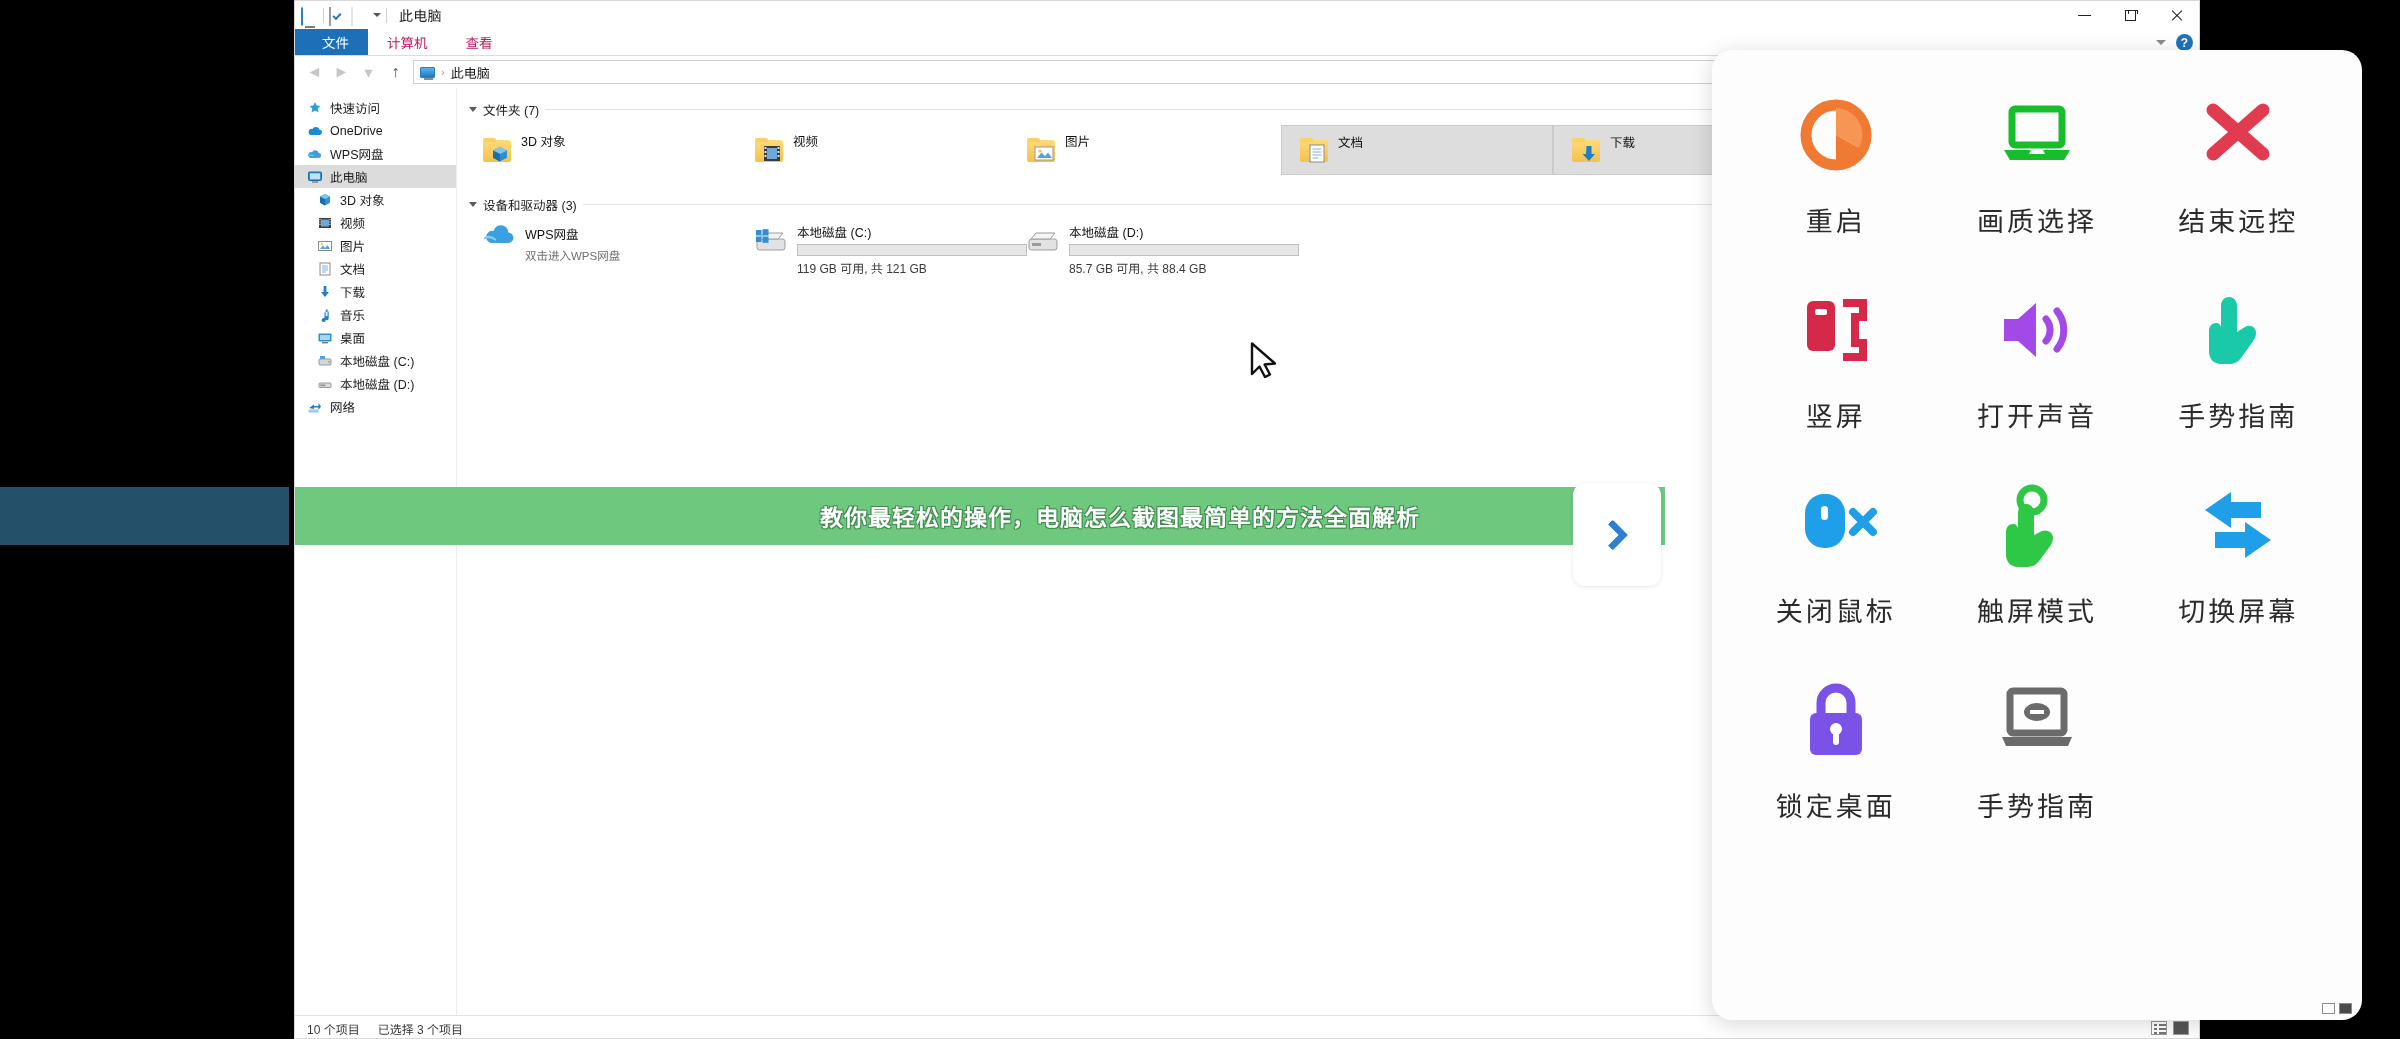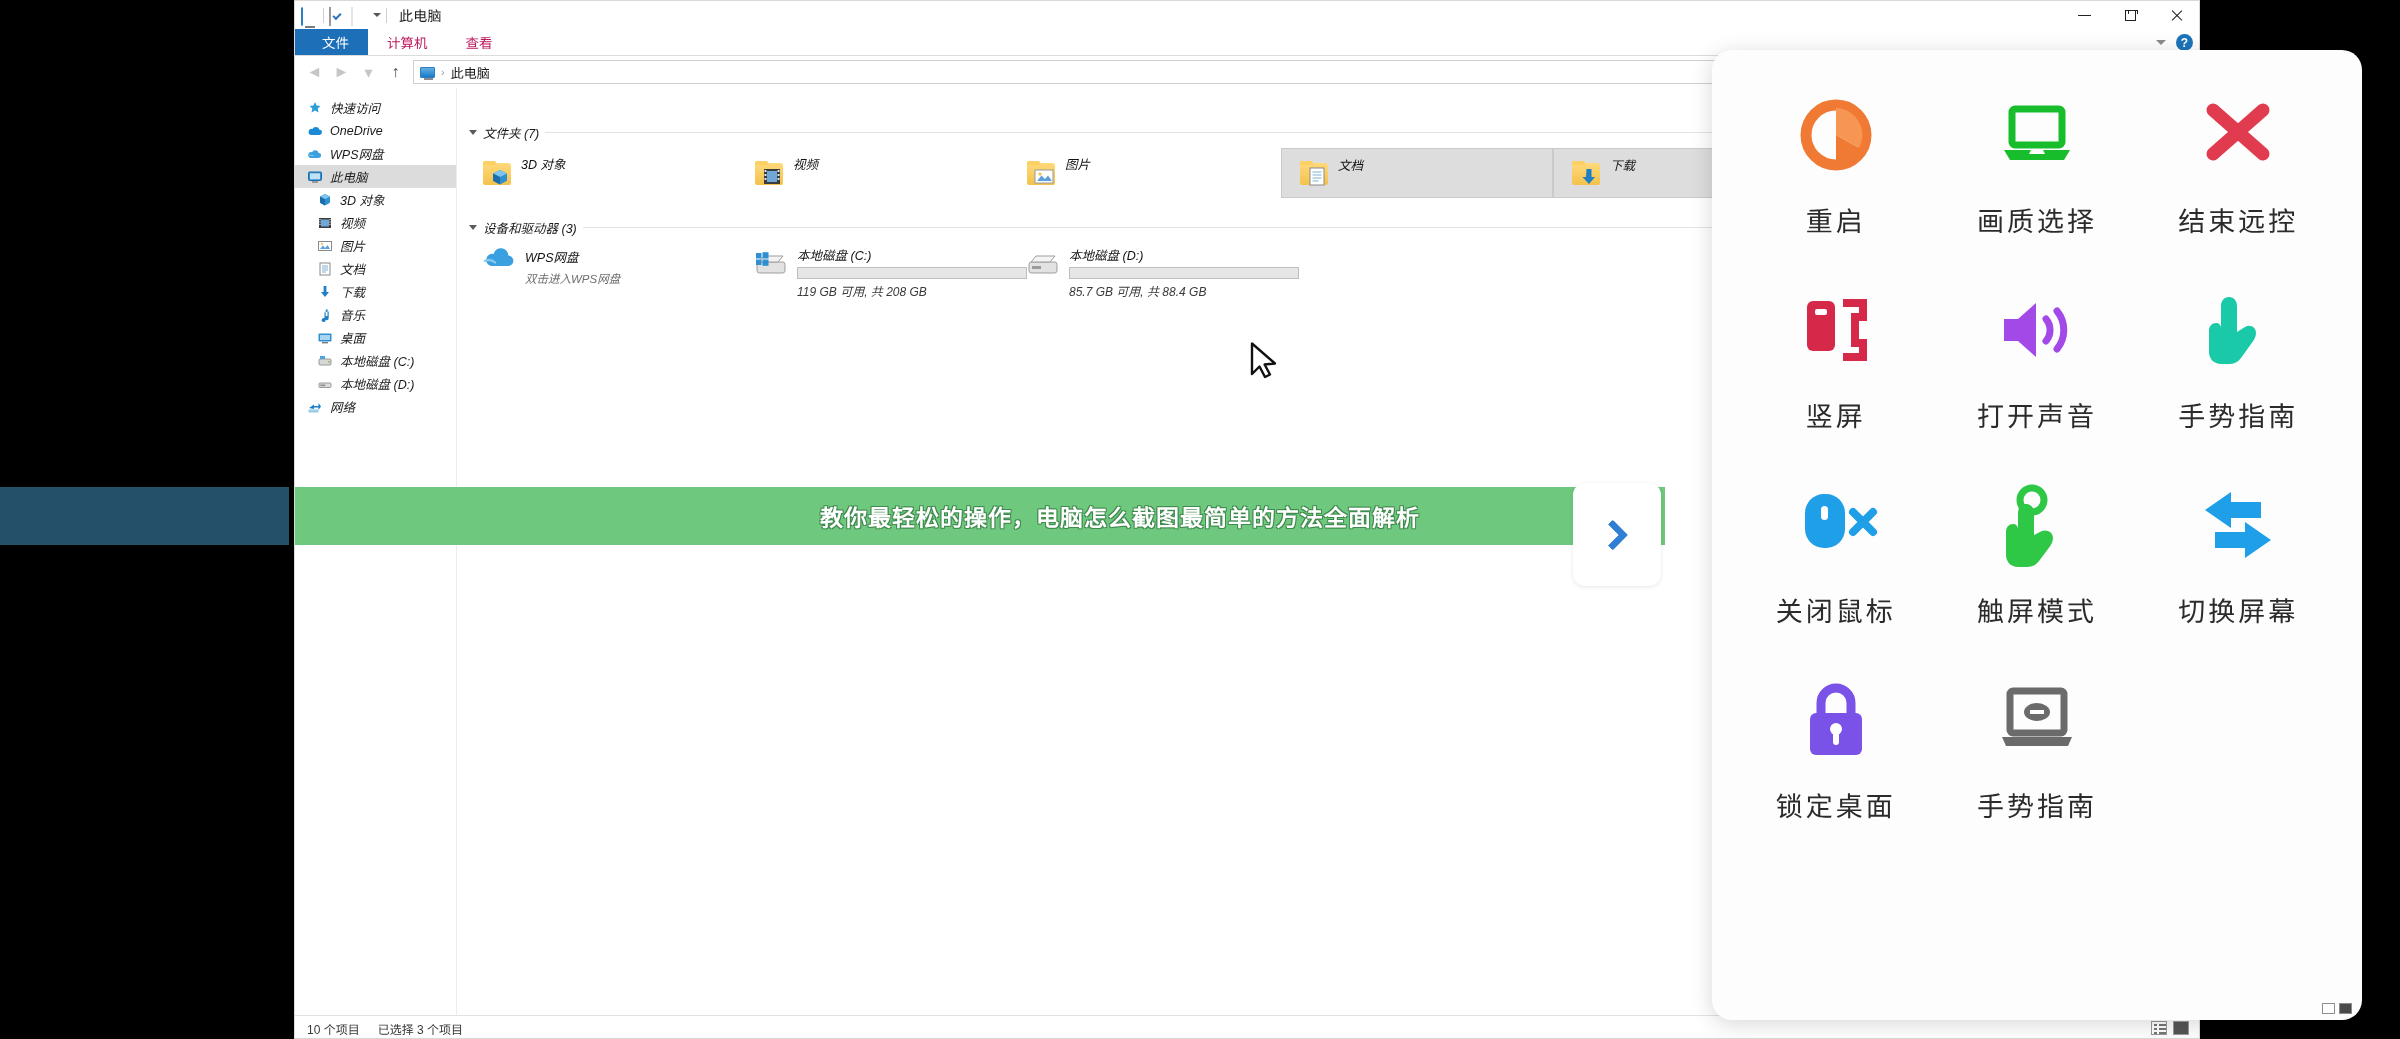--- a/index.html
+++ b/index.html
@@ -124,40 +124,40 @@
     background: linear-gradient(#63b0e4, #1a7ac6); border: 1px solid #2a7fc4;
     position: relative; flex: none;
   }
   .addr-mon::after {
     content:""; position:absolute; left:3px; bottom:-3px; width:9px; height:2px; background:#8a8a8a;
   }
   .addr-sep { color: #999; font-size: 11px; }
   .addr-text { font-size: 13px; color: #1a1a1a; }
 
   
-  .ex-body { display: flex; height: calc(1039px - 28px - 27px - 32px - 25px); font-style: italic; }
+  .ex-body { display: flex; height: calc(1039px - 28px - 27px - 32px - 25px); }
 
   
   .sidebar {
     width: 162px; padding-top: 8px; background: #fff; flex: none;
     border-right: 1px solid #ececec;
   }
   .side-item {
     height: 23px; display: flex; align-items: center; gap: 7px;
     font-size: 12.5px; color: #1a1a1a; padding-left: 12px; white-space: nowrap;
   }
   .side-item.indent { padding-left: 22px; }
   .side-item.sel { background: #dcdcdc; }
   .side-ic { width: 16px; height: 16px; flex: none; position: relative; }
 
   
   .content { flex: 1; position: relative; background: #fff; padding: 12px 0 0 8px; }
   .grp-head {
     display: flex; align-items: center; gap: 6px; margin-bottom: 6px;
-    font-size: 12.5px; color: #1a1a1a; margin-top: 23px;
+    font-size: 12.5px; color: #1a1a1a;
   }
   .grp-arrow {
     width: 0; height: 0; border-left: 4.5px solid transparent;
     border-right: 4.5px solid transparent; border-top: 5px solid #5a5a5a; margin-left: 4px;
   }
   .grp-line { flex: 1; height: 1px; background: #e2e2e2; margin-right: 16px; }
 
   .tiles { display: flex; flex-wrap: wrap; }
   .tile {
     width: 272px; height: 50px; display: flex; align-items: center;
@@ -608,21 +608,21 @@
                     <rect x="1" y="2" width="5.5" height="5.5"></rect>
                     <rect x="7.5" y="1.2" width="6" height="6.3"></rect>
                     <rect x="1" y="8.5" width="5.5" height="5.5"></rect>
                     <rect x="7.5" y="8.5" width="6" height="6.3"></rect>
                   </g>
               </svg>
             </span>
             <span class="drive-info">
               <span class="drive-name">本地磁盘 (C:)</span>
               <span class="bar-outer"><span class="bar-fill" style="width:20%"></span></span>
-              <span class="drive-free">119 GB 可用, 共 208 GB</span>
+              <span class="drive-free">119 GB 可用, 共 121 GB</span>
             </span>
           </div>
 
           <div class="drive-tile">
             <span class="drive-ic">
               <svg width="34" height="27" viewBox="0 0 34 27">
                 <rect x="2" y="11" width="28" height="11" rx="2.5" fill="#e2e2e2" stroke="#9d9d9d"></rect>
                 <path d="M4 11l5-6h19l-5 6z" fill="#f4f4f4" stroke="#9d9d9d"></path>
                 <rect x="5" y="15" width="9" height="3" fill="#9a9a9a"></rect>
               </svg>

